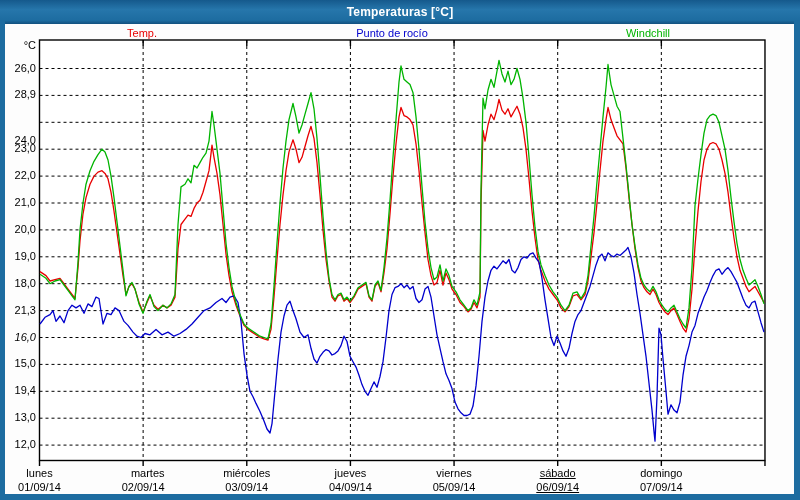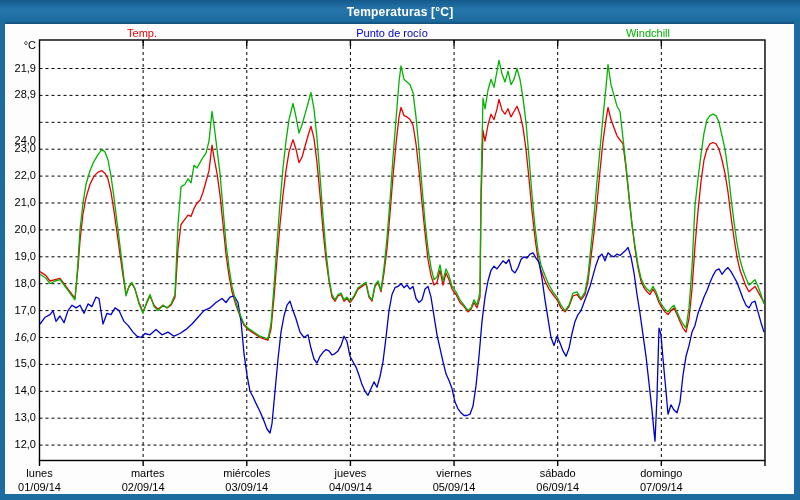--- a/index.html
+++ b/index.html
@@ -70,40 +70,40 @@
       <polyline points="40,274.3 46,278.3 50,283.7 55,281.0 60,279.7 64,285.0 68,290.4 72,295.8 75,299.8 78,262.2 80,229.9 83,203.0 86,184.2 90,170.7 94,161.3 98,154.6 102,149.2 105,151.9 108,160.0 111,176.1 114,197.6 117,221.8 120,246.0 123,270.3 126,295.8 129,286.4 132,282.4 135,289.1 139,303.9 143,313.3 147,301.2 150,294.5 154,306.6 158,310.6 163,305.2 167,307.9 171,303.9 175,294.5 178,224.5 181,186.9 185,184.2 188,178.8 191,182.8 194,165.3 197,168.0 200,162.6 203,157.3 206,153.2 209,141.1 212,111.5 214,125.0 217,149.2 220,173.4 223,208.4 226,243.3 229,267.6 232,286.4 236,302.5 240,314.6 244,324.0 248,328.1 252,330.8 256,333.5 260,336.2 264,337.5 268,338.8 271,324.0 274,286.4 277,243.3 280,203.0 283,168.0 286,141.1 289,119.6 293,103.5 296,116.9 299,133.1 302,125.0 305,114.2 308,103.5 311,92.7 314,108.8 317,138.4 320,176.1 323,216.4 326,251.4 329,278.3 332,294.5 335,299.8 338,294.5 341,293.1 344,299.8 347,297.1 350,301.2 354,295.8 358,287.7 362,285.0 366,282.4 369,295.8 372,299.8 375,285.0 378,281.0 381,290.4 384,267.6 387,238.0 390,200.3 393,157.3 396,119.6 399,82.0 401,65.8 404,79.3 407,82.0 410,84.6 413,92.7 416,116.9 419,149.2 422,186.9 425,221.8 428,248.7 431,267.6 434,279.7 437,277.0 440,264.9 443,281.0 446,268.9 449,275.6 452,286.4 456,291.8 460,299.8 464,305.2 468,310.6 471,307.9 474,299.8 477,305.2 480,291.8 481,189.6 483,98.1 485,108.8 488,90.0 491,79.3 494,87.3 497,71.2 499,60.4 502,73.9 505,82.0 508,71.2 511,84.6 514,79.3 517,68.5 520,79.3 523,98.1 526,122.3 529,157.3 532,194.9 535,227.2 538,251.4 541,264.9 545,275.6 549,285.0 553,291.8 557,297.1 561,305.2 565,310.6 569,305.2 573,293.1 577,291.8 581,298.5 585,291.8 588,275.6 591,246.0 594,216.4 597,181.5 600,149.2 603,116.9 606,87.3 608,64.5 611,84.6 614,95.4 617,106.2 620,111.5 623,138.4 626,165.3 629,194.9 632,224.5 635,246.0 638,264.9 641,278.3 644,285.0 647,289.1 650,291.8 653,286.4 656,291.8 659,299.8 662,305.2 665,309.3 668,311.9 671,307.9 674,305.2 677,311.9 680,318.7 683,324.0 686,328.1 689,307.9 692,267.6 695,205.7 698,178.8 701,154.6 704,133.1 707,119.6 710,115.6 713,114.2 716,115.6 719,122.3 722,135.8 725,149.2 728,170.7 731,197.6 734,221.8 737,243.3 740,259.5 743,270.3 746,278.3 749,285.0 752,282.4 755,279.7 758,286.4 761,294.5 764,303.9" fill="none" stroke="#00b400" stroke-width="1.3" stroke-linejoin="round"></polyline>
     </svg>
 
   <div id="legend">
       <div class="legend-item" style="left: 142px; color: rgb(232, 0, 0);">Temp.</div>
       <div class="legend-item" style="left: 392px; color: rgb(0, 0, 204);">Punto de rocío</div>
       <div class="legend-item" style="left: 648px; color: rgb(0, 180, 0);">Windchill</div>
     </div>
   <div id="labels">
       <div class="axis-label ylab" style="left: 2px; top: 39px;">°C</div>
-      <div class="axis-label ylab" style="left: 2px; top: 61.5px;">21,9</div>
+      <div class="axis-label ylab" style="left: 2px; top: 61.5px;">26,0</div>
       <div class="axis-label ylab" style="left: 2px; top: 88.4px;">28,9</div>
       <div class="axis-label ylab" style="left: 2px; top: 115.3px; margin-top: 19px;">24,0</div>
       <div class="axis-label ylab" style="left: 2px; top: 142.2px;">23,0</div>
       <div class="axis-label ylab" style="left: 2px; top: 169.1px;">22,0</div>
       <div class="axis-label ylab" style="left: 2px; top: 196px;">21,0</div>
       <div class="axis-label ylab" style="left: 2px; top: 222.9px;">20,0</div>
       <div class="axis-label ylab" style="left: 2px; top: 249.8px;">19,0</div>
       <div class="axis-label ylab" style="left: 2px; top: 276.7px;">18,0</div>
-      <div class="axis-label ylab" style="left: 2px; top: 303.6px;">17,0</div>
+      <div class="axis-label ylab" style="left: 2px; top: 303.6px;">21,3</div>
       <div class="axis-label ylab" style="left: 2px; top: 330.5px; font-style: italic;">16,0</div>
       <div class="axis-label ylab" style="left: 2px; top: 357.4px;">15,0</div>
-      <div class="axis-label ylab" style="left: 2px; top: 384.3px;">14,0</div>
+      <div class="axis-label ylab" style="left: 2px; top: 384.3px;">19,4</div>
       <div class="axis-label ylab" style="left: 2px; top: 411.2px;">13,0</div>
       <div class="axis-label ylab" style="left: 2px; top: 438.1px;">12,0</div>
       <div class="axis-label daylab" style="left: 39.5px; top: 466px;">lunes<br>01/09/14</div>
       <div class="axis-label daylab" style="left: 143.14px; top: 466px; text-align: right;">martes<br>02/09/14</div>
       <div class="axis-label daylab" style="left: 246.78px; top: 466px;">miércoles<br>03/09/14</div>
       <div class="axis-label daylab" style="left: 350.42px; top: 466px;">jueves<br>04/09/14</div>
       <div class="axis-label daylab" style="left: 454.06px; top: 466px;">viernes<br>05/09/14</div>
-      <div class="axis-label daylab" style="left: 557.7px; top: 466px;">sábado<br>06/09/14</div>
+      <div class="axis-label daylab" style="left: 557.7px; top: 466px; text-decoration: underline;">sábado<br>06/09/14</div>
       <div class="axis-label daylab" style="left: 661.34px; top: 466px;">domingo<br>07/09/14</div>
     </div>
 
   <div id="frame-left" class="frame"></div>
   <div id="frame-right" class="frame"></div>
   <div id="frame-bottom" class="frame"></div>
 </div>
 
 </body></html>

